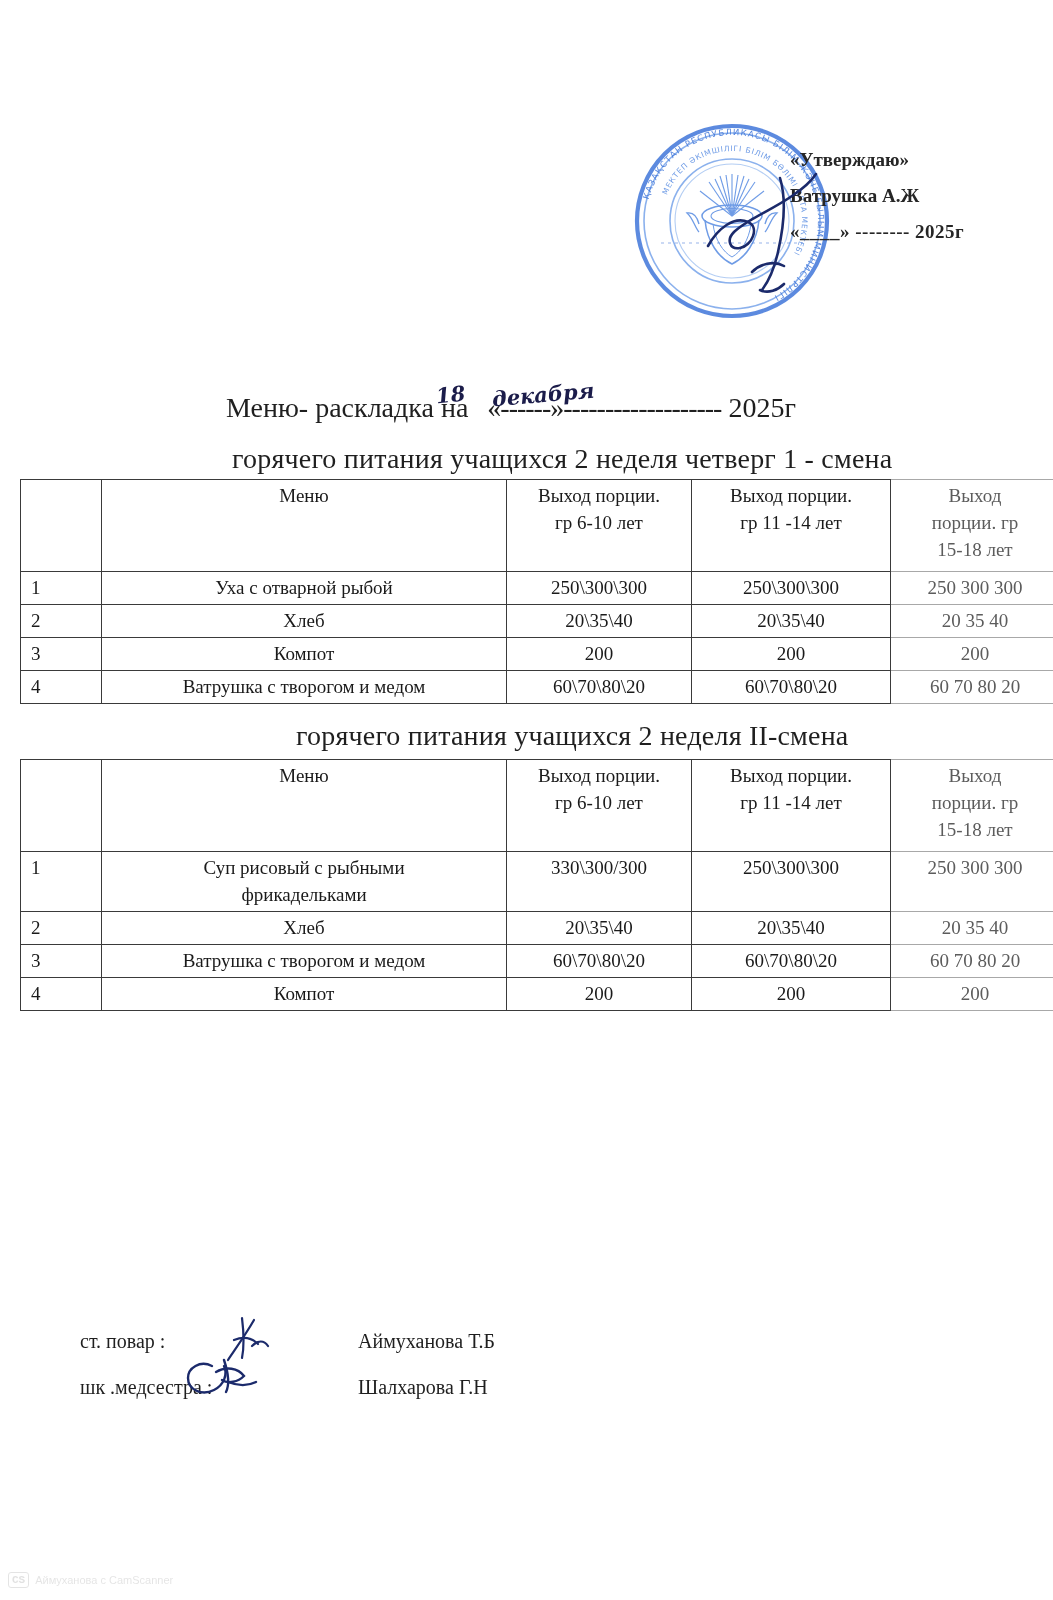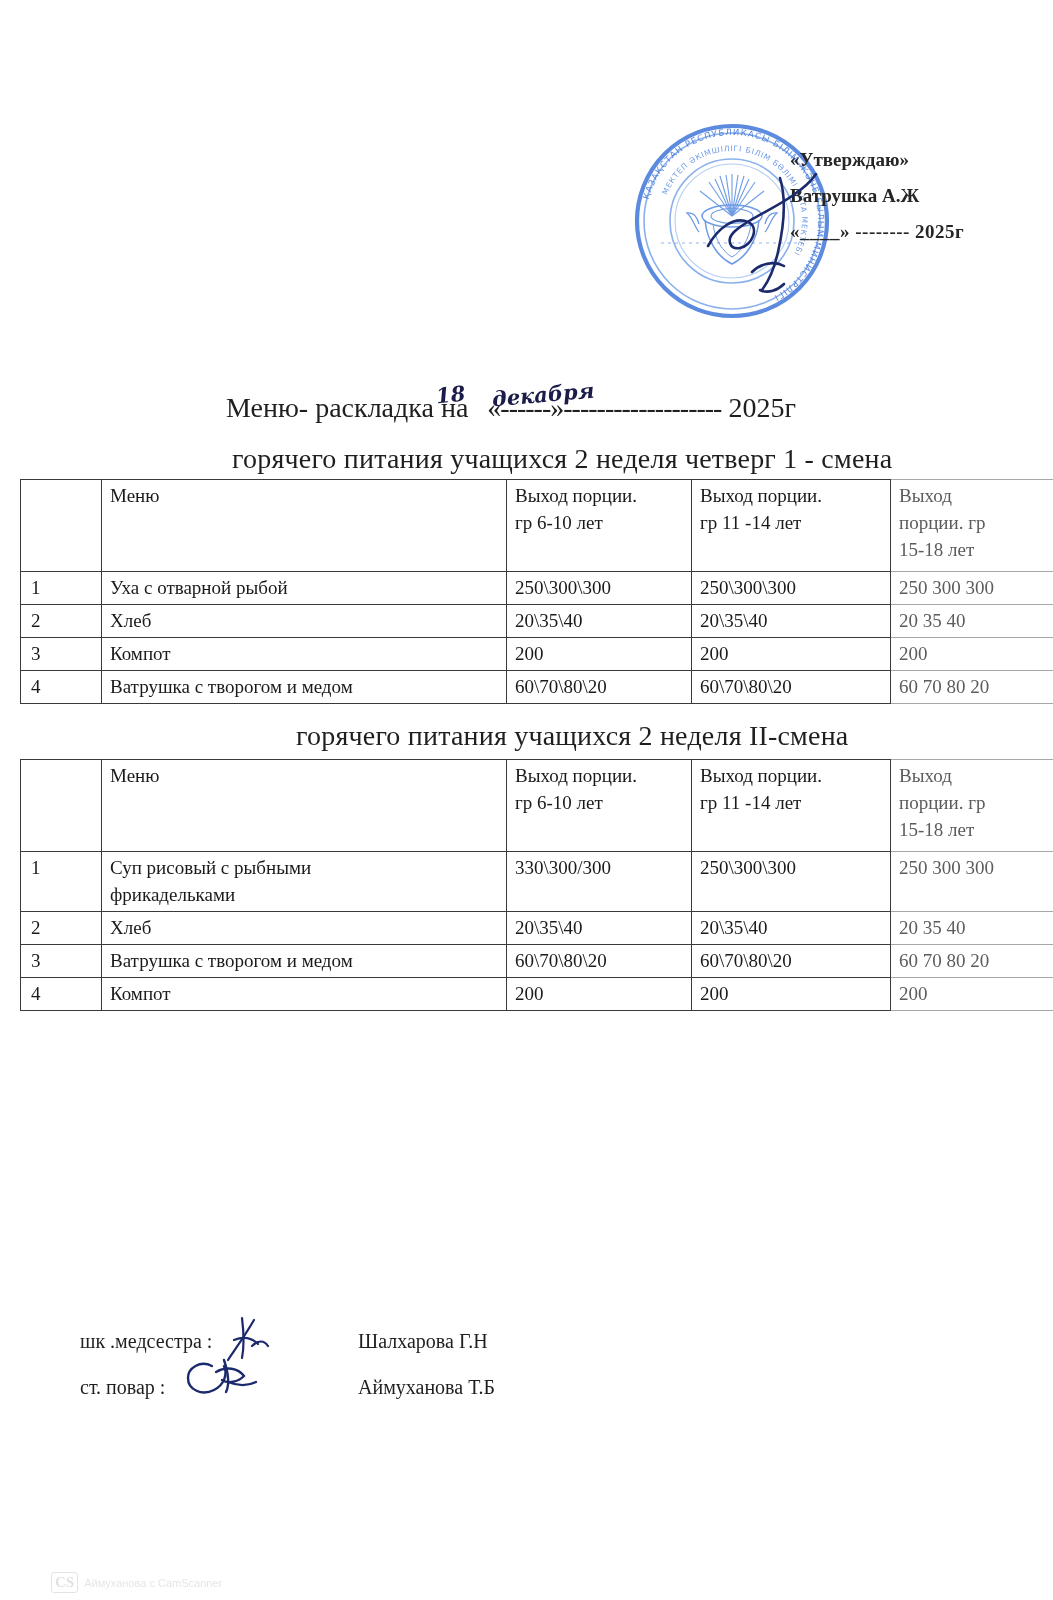--- a/index.html
+++ b/index.html
@@ -80,31 +80,31 @@
     font-size: 19px;
     color: #1a1a1a;
   }
   #table-1 { left: 20px; top: 479px; width: 952px; }
   #table-2 { left: 20px; top: 759px; width: 952px; }
 
   .menu-table td, .menu-table th {
     border: 1px solid #3a3a3a;
     padding: 2px 8px 3px 8px;
     vertical-align: top;
-    text-align: left;
+    text-align: center;
     font-weight: normal;
   }
   .menu-table .col-num  { width: 62px; text-align: left; padding-left: 10px; }
   .menu-table .col-menu { width: 388px; }
   .menu-table .col-p1   { width: 168px; }
   .menu-table .col-p2   { width: 182px; }
   .menu-table .col-p3   { width: 152px; color: #5c5c5c; border-color: #9a9a9a; }
 
   .menu-table thead td { height: 86px; line-height: 27px; }
-  .menu-table thead .col-menu { text-align: left; padding-top: 2px; }
+  .menu-table thead .col-menu { text-align: center; padding-top: 2px; }
   .menu-table tbody td { height: 26px; line-height: 27px; }
 
   
   .faded { color: #6b6b6b; }
   .faded-border { border-color: #a8a8a8 !important; }
 
   .row-tall td { height: 62px; }
   .row-xtall td { height: 86px; }
 
   
@@ -133,26 +133,25 @@
     left: 8px;
     top: 1572px;
     display: flex;
     align-items: center;
     gap: 6px;
     opacity: 0.26;
   }
   #watermark .cs-badge {
     border: 1.4px solid #9b9b9b;
     border-radius: 3px;
-    font-size: 15px;
+    font-size: 11px;
     font-weight: bold;
     padding: 1px 3px;
     color: #8d8d8d;
-    font-family: Liberation Serif, serif;
-    margin-left: 43px;
+    font-family: Liberation Mono, monospace;
   }
   #watermark .cs-text {
     font-size: 11px;
     color: #9b9b9b;
     font-family: "Liberation Sans", sans-serif;
   }
 </style>
 </head>
 <body>
 
@@ -328,24 +327,24 @@
       <td class="col-menu">Компот</td>
       <td class="col-p1">200</td>
       <td class="col-p2">200</td>
       <td class="col-p3 faded faded-border">200</td>
     </tr>
   </tbody>
 </table>
 
 <div id="footer-block">
   <div class="f-row">
-    <span class="f-label">шк .медсестра :</span><span class="f-name">Шалхарова Г.Н</span>
+    <span class="f-label">ст. повар :</span><span class="f-name">Аймуханова  Т.Б</span>
   </div>
   <div class="f-row">
-    <span class="f-label">ст. повар :</span><span class="f-name">Аймуханова  Т.Б</span>
+    <span class="f-label">шк .медсестра :</span><span class="f-name">Шалхарова Г.Н</span>
   </div>
 </div>
 
 <svg class="sig" id="sig-nurse" width="60" height="56" viewBox="0 0 60 56" xmlns="http://www.w3.org/2000/svg">
   <g fill="none" stroke="#1b2a6b" stroke-width="2.2" stroke-linecap="round">
     <path d="M6,48 C14,36 24,22 32,8"></path>
     <path d="M20,6 C22,22 22,36 20,46"></path>
     <path d="M12,28 C22,24 30,26 36,32"></path>
     <path d="M30,34 C36,28 42,28 46,34"></path>
   </g>

